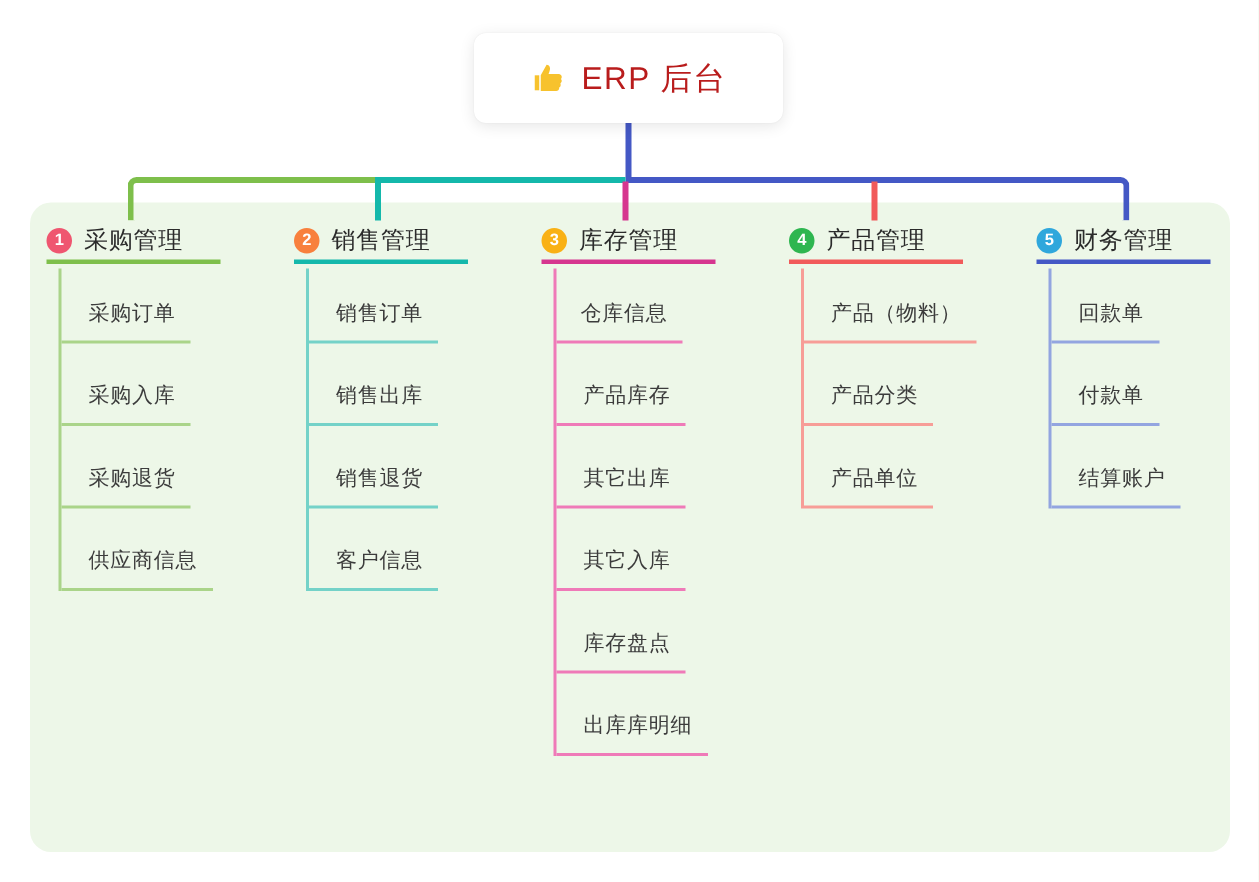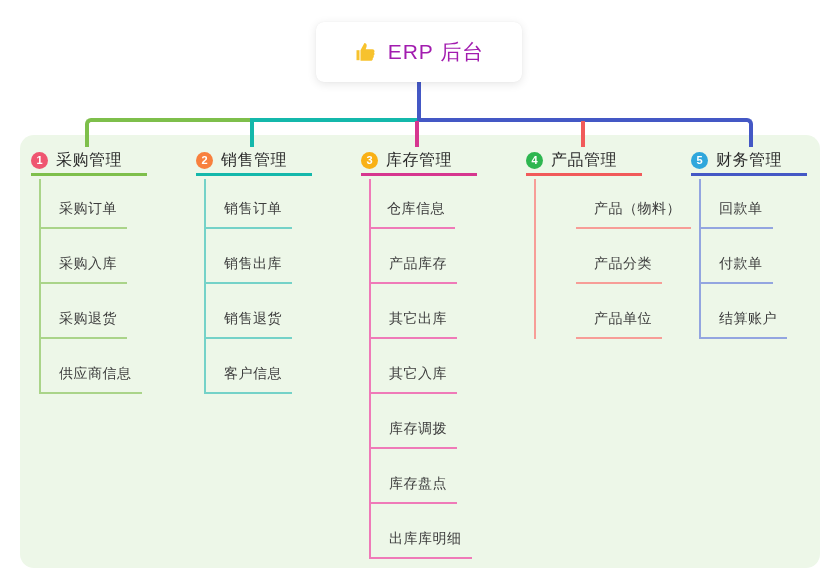--- a/index.html
+++ b/index.html
@@ -9,21 +9,21 @@
     font-family:"Liberation Sans","DejaVu Sans",sans-serif;
     color:#383838;
   }
   
   .root-box{
     position:absolute;left:316px;top:22px;width:206px;height:60px;
     background:#ffffff;border-radius:8px;
     box-shadow:0 2px 10px rgba(0,0,0,0.10), 0 0 1px rgba(0,0,0,0.08);
     display:flex;align-items:center;justify-content:center;gap:10px;
   }
-  .root-title{font-size:21px;font-weight:500;color:#a21caf;letter-spacing:1px;}
+  .root-title{font-size:21px;font-weight:500;color:#b91c1c;letter-spacing:1px;}
   
   .panel{
     position:absolute;left:20px;top:135px;width:800px;height:433px;
     border-radius:14px;
   }
   
   .line{position:absolute;}
   
   .branch-title{
     position:absolute;width:116px;height:29px;box-sizing:border-box;
@@ -121,35 +121,32 @@
       </div>
       <div class="leaf" style="border-bottom-color: rgb(239, 122, 184);">
         <span class="leaf-label">产品库存</span>
       </div>
       <div class="leaf" style="border-bottom-color: rgb(239, 122, 184);">
         <span class="leaf-label">其它出库</span>
       </div>
       <div class="leaf" style="border-bottom-color: rgb(239, 122, 184);">
         <span class="leaf-label">其它入库</span>
       </div>
-      <div class="leaf" style="border-bottom-color: rgb(239, 122, 184);">
-        <span class="leaf-label">库存调拨</span>
-      </div>
       <div class="leaf" style="border-bottom-color: rgb(239, 122, 184); justify-content: flex-end;">
         <span class="leaf-label">库存盘点</span>
       </div>
       <div class="leaf" style="border-bottom-color: rgb(239, 122, 184);">
         <span class="leaf-label">出库库明细</span>
       </div>
     </div>
     <div class="branch-title" style="left: 526px; top: 147px; border-bottom-color: rgb(241, 90, 90);">
       <span class="badge" style="background: rgb(46, 182, 80);">4</span>
       <span class="branch-label">产品管理</span>
     </div>
-    <div class="leaf-list" style="left: 534px; top: 179px; border-left-color: rgb(247, 157, 151); padding-left: 40px;">
+    <div class="leaf-list" style="left: 534px; top: 179px; border-left-color: rgb(247, 157, 151);">
       <div class="leaf" style="border-bottom-color: rgb(247, 157, 151);">
         <span class="leaf-label">产品（物料）</span>
       </div>
       <div class="leaf" style="border-bottom-color: rgb(247, 157, 151);">
         <span class="leaf-label">产品分类</span>
       </div>
       <div class="leaf" style="border-bottom-color: rgb(247, 157, 151);">
         <span class="leaf-label">产品单位</span>
       </div>
     </div>

